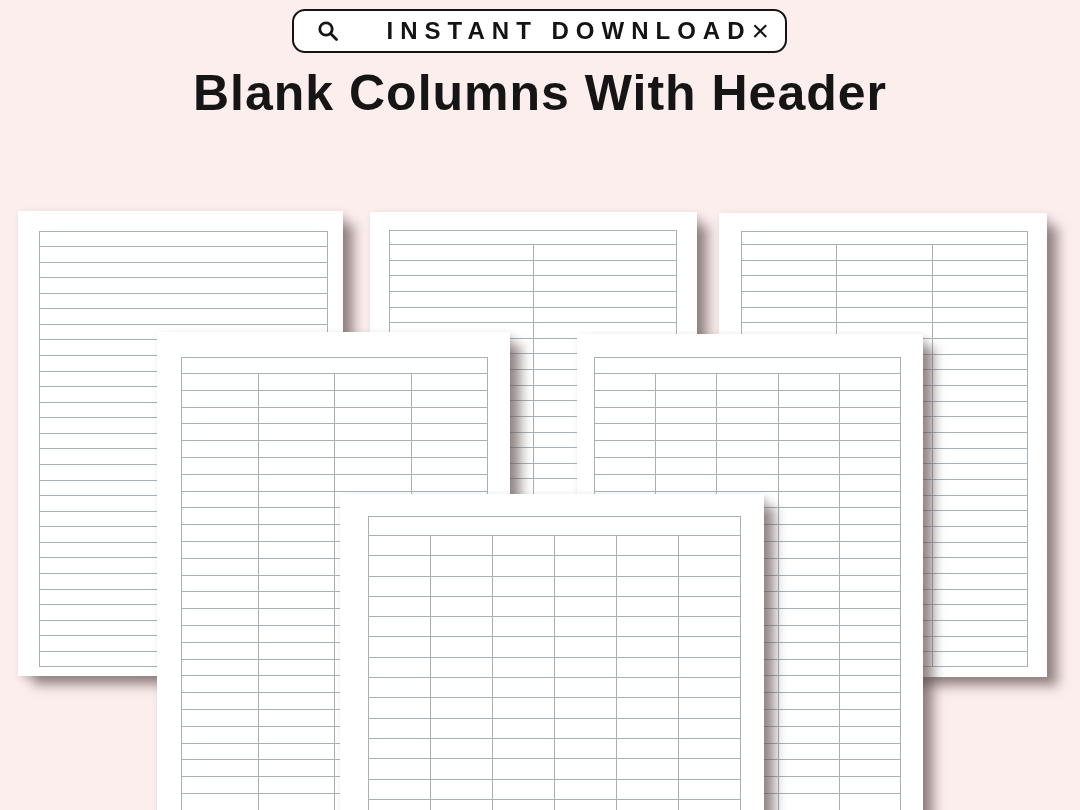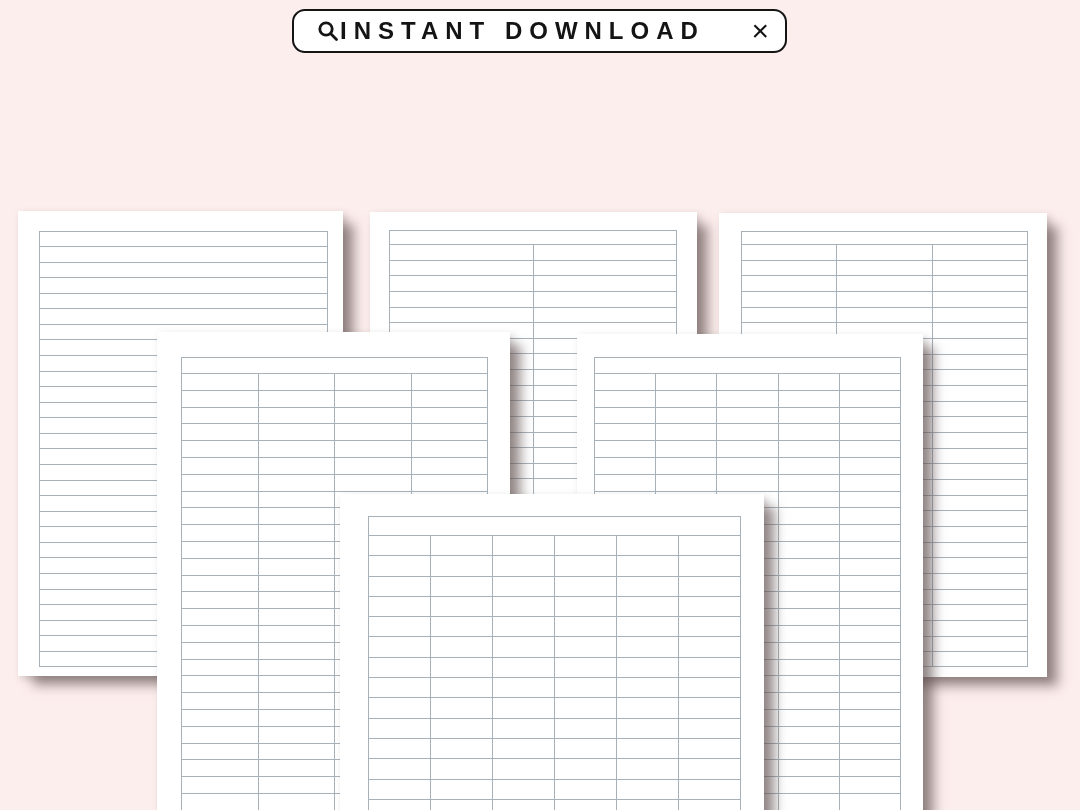--- a/index.html
+++ b/index.html
@@ -15,21 +15,21 @@
   .canvas{position:relative;width:1080px;height:810px;background:var(--bg);overflow:hidden;}
 
   
   .badge{
     position:absolute;left:292px;top:9px;width:495px;height:44px;
     background:#fff;border:2px solid var(--ink);border-radius:13px;
     display:flex;align-items:center;z-index:10;
   }
   .badge .mag{flex:none;margin-left:22px;width:24px;height:24px;display:block;}
   .badge-label{
-    flex:1;text-align:left;font-size:24px;font-weight:700;
+    flex:1;text-align:right;font-size:24px;font-weight:700;
     letter-spacing:7px;color:var(--ink);white-space:nowrap;
   }
   .badge-close{
     flex:none;margin-right:16px;font-size:30px;line-height:1;
     font-weight:400;color:var(--ink);cursor:pointer;
   }
 
   
   .title{
     position:absolute;top:64px;left:0;right:0;text-align:center;
@@ -85,20 +85,21 @@
 
   <div class="badge">
     <svg class="mag" viewBox="0 0 24 24" fill="none" stroke="#141414" stroke-width="2.8" stroke-linecap="round">
       <circle cx="10" cy="10" r="6.2"></circle>
       <line x1="14.8" y1="14.8" x2="20.5" y2="20.5"></line>
     </svg>
     <span class="badge-label">INSTANT DOWNLOAD</span>
     <span class="badge-close">×</span>
   </div>
 
+  <h1 class="title">Blank Columns With Header</h1>
 
 
   <div class="stage">
     <div class="page p1">
         <div class="sheet">
           <div class="sheet-header"></div>
           <div class="sheet-body">
             <div class="sheet-col"></div>
           </div>
         </div>

